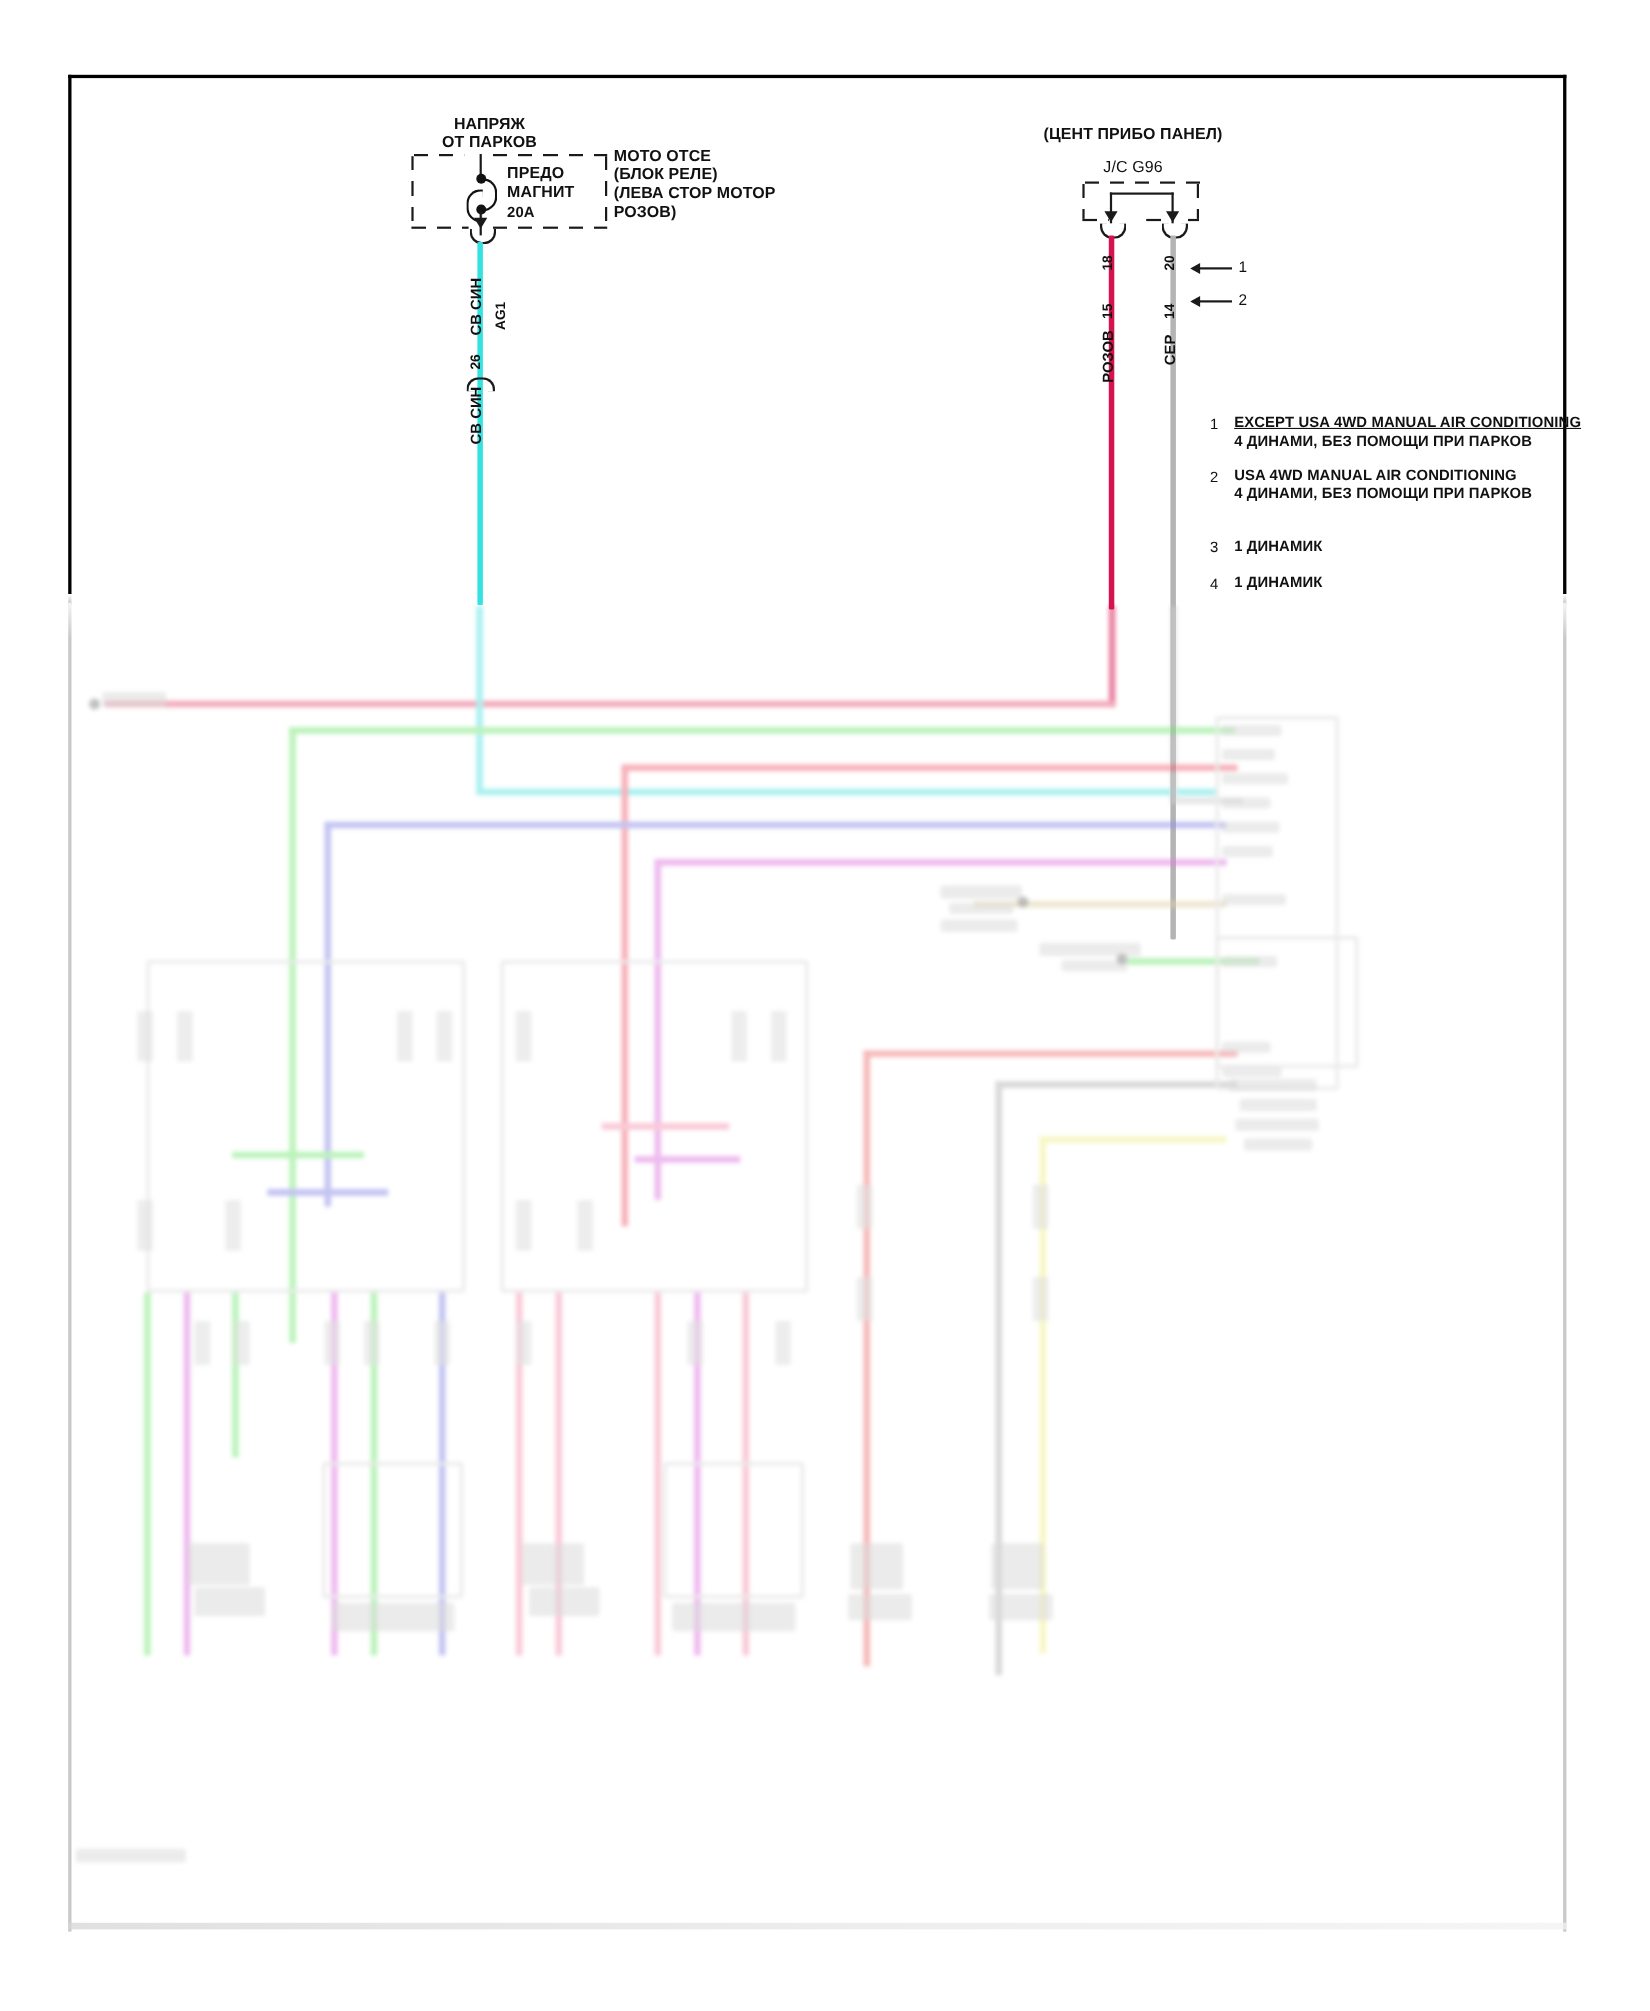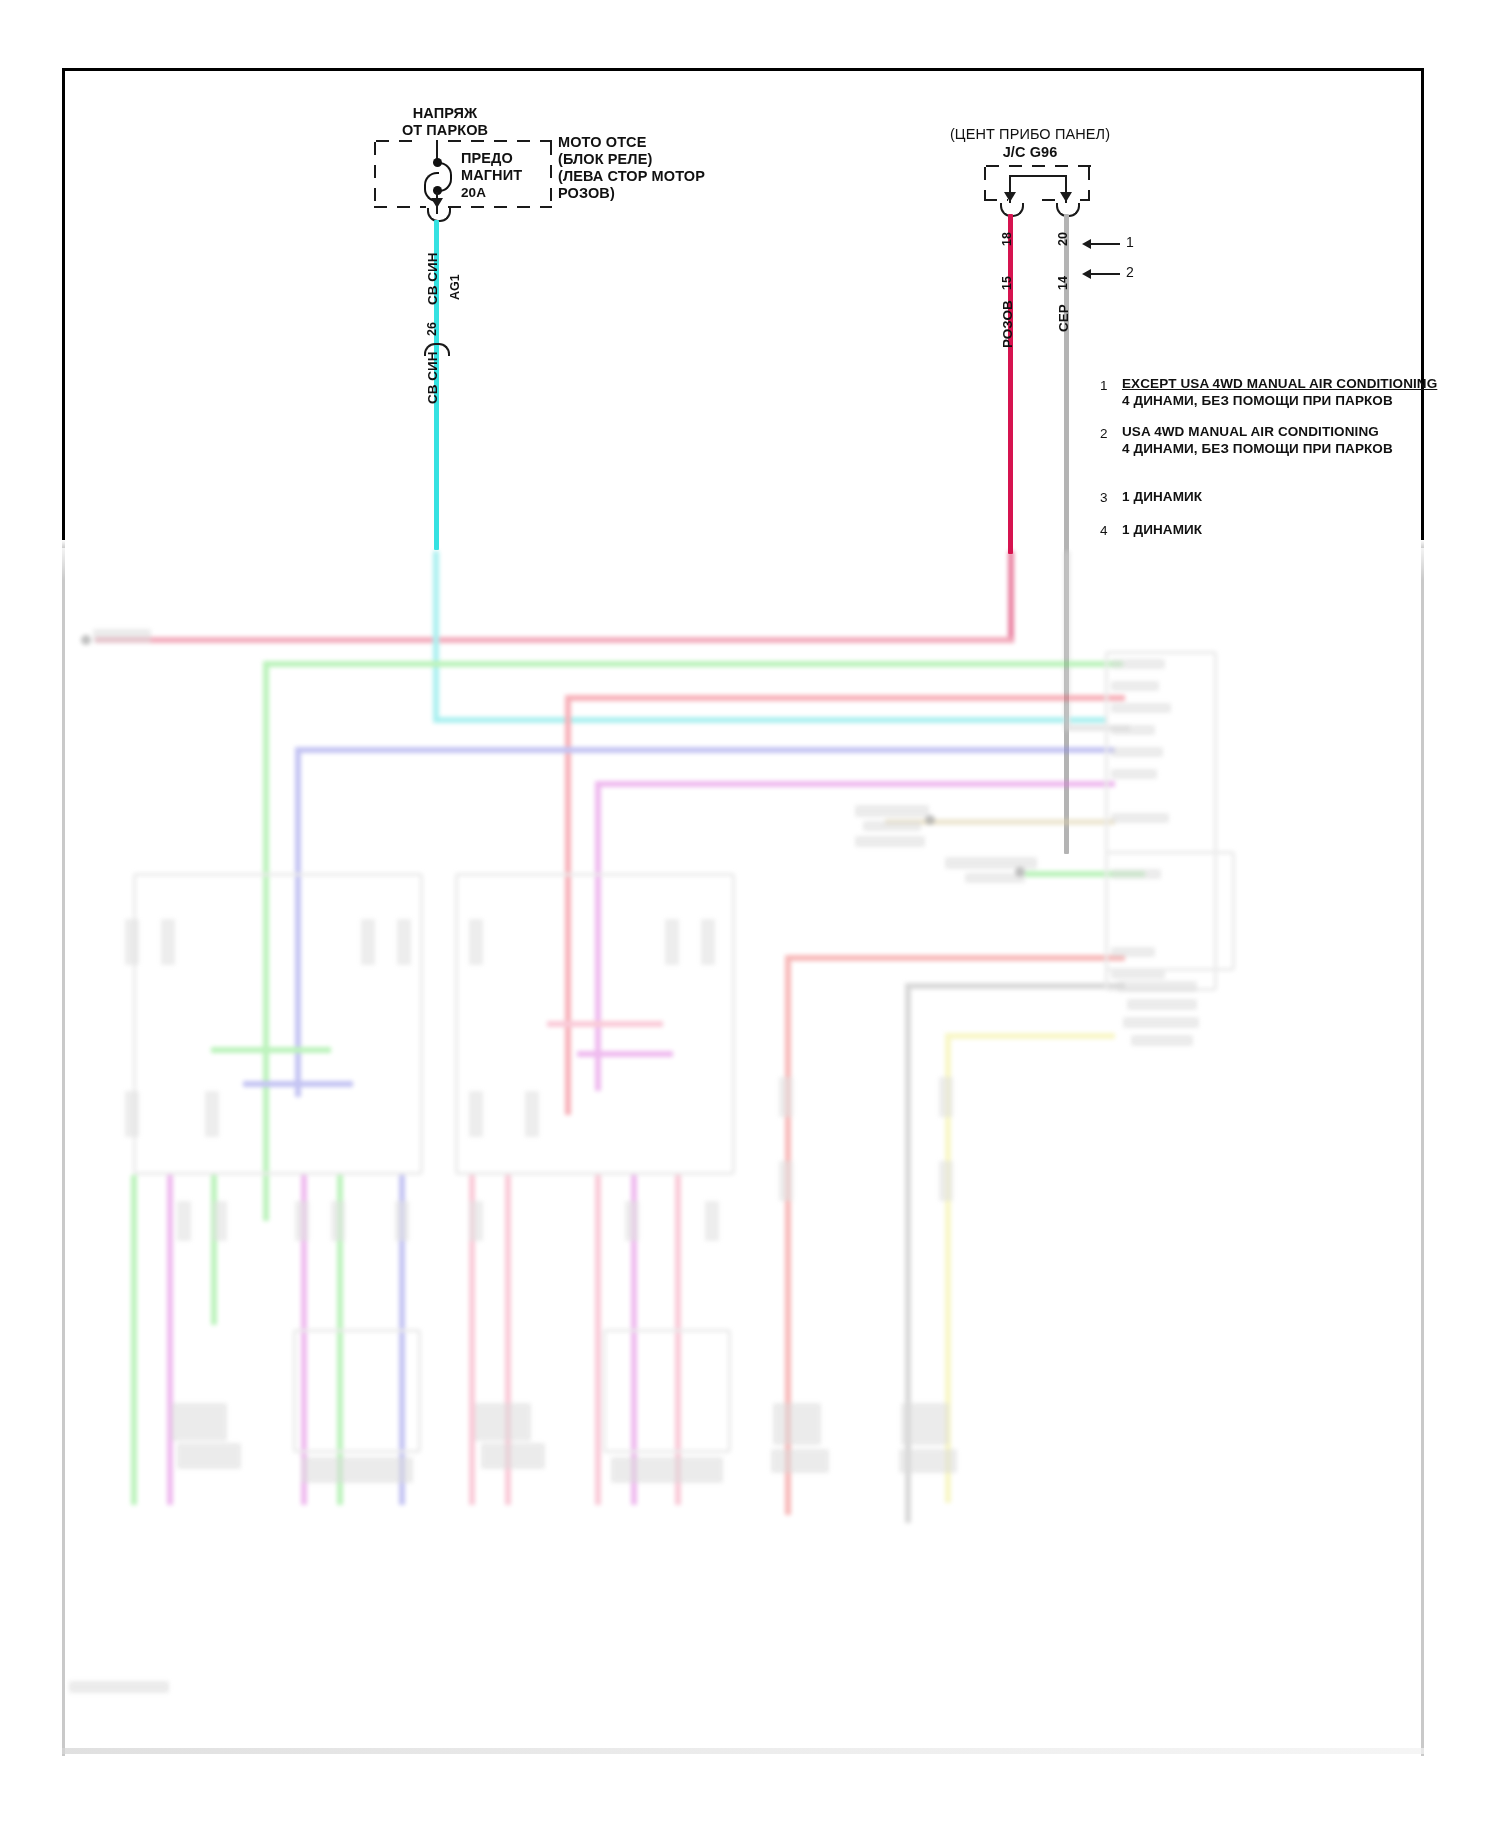--- a/index.html
+++ b/index.html
@@ -229,22 +229,22 @@
   </div>
 
   <div class="wire v" style="left:434px; top:220px; height:330px; background:#35e2e2;"></div>
   <div class="vtxt" style="left:425px; top:305px; font-size:13.5px; font-weight:700;">CB СИН</div>
   <div class="vtxt" style="left:425px; top:336px; font-size:12.5px; font-weight:700;">26</div>
   <div class="splice" style="left:424px; top:343px;"></div>
   <div class="vtxt" style="left:448px; top:300px; font-size:12.5px; font-weight:700;">AG1</div>
   <div class="vtxt" style="left:425px; top:404px; font-size:13.5px; font-weight:700;">CB СИН</div>
 
   <div>
-    <div class="txt c" style="left:900px; top:126px; width:260px; font-size:14.5px; font-weight:400;">(ЦЕНТ ПРИБО ПАНЕЛ)</div>
-    <div class="txt c" style="left:900px; top:144px; width:260px; font-size:14.5px; font-weight:700;">J/C G96</div>
+    <div class="txt c" style="left:900px; top:114px; width:260px; font-size:14.5px; font-weight:700;">(ЦЕНТ ПРИБО ПАНЕЛ)</div>
+    <div class="txt c" style="left:900px; top:144px; width:260px; font-size:14.5px; font-weight:400;">J/C G96</div>
 
     <div class="dash-edge-t" style="left:986px; top:165px; width:112px;"></div>
     <div class="dash-edge-l" style="left:984px; top:167px; height:32px;"></div>
     <div class="dash-edge-r" style="left:1088px; top:167px; height:32px;"></div>
     <div class="dash-edge-b" style="left:984px; top:199px; width:24px;"></div>
     <div class="dash-edge-b" style="left:1042px; top:199px; width:20px;"></div>
     <div class="dash-edge-b" style="left:1080px; top:199px; width:10px;"></div>
 
     <div class="hline" style="left:1009px; top:175px; width:58px;"></div>
     <div class="vline" style="left:1009px; top:175px; height:28px;"></div>

